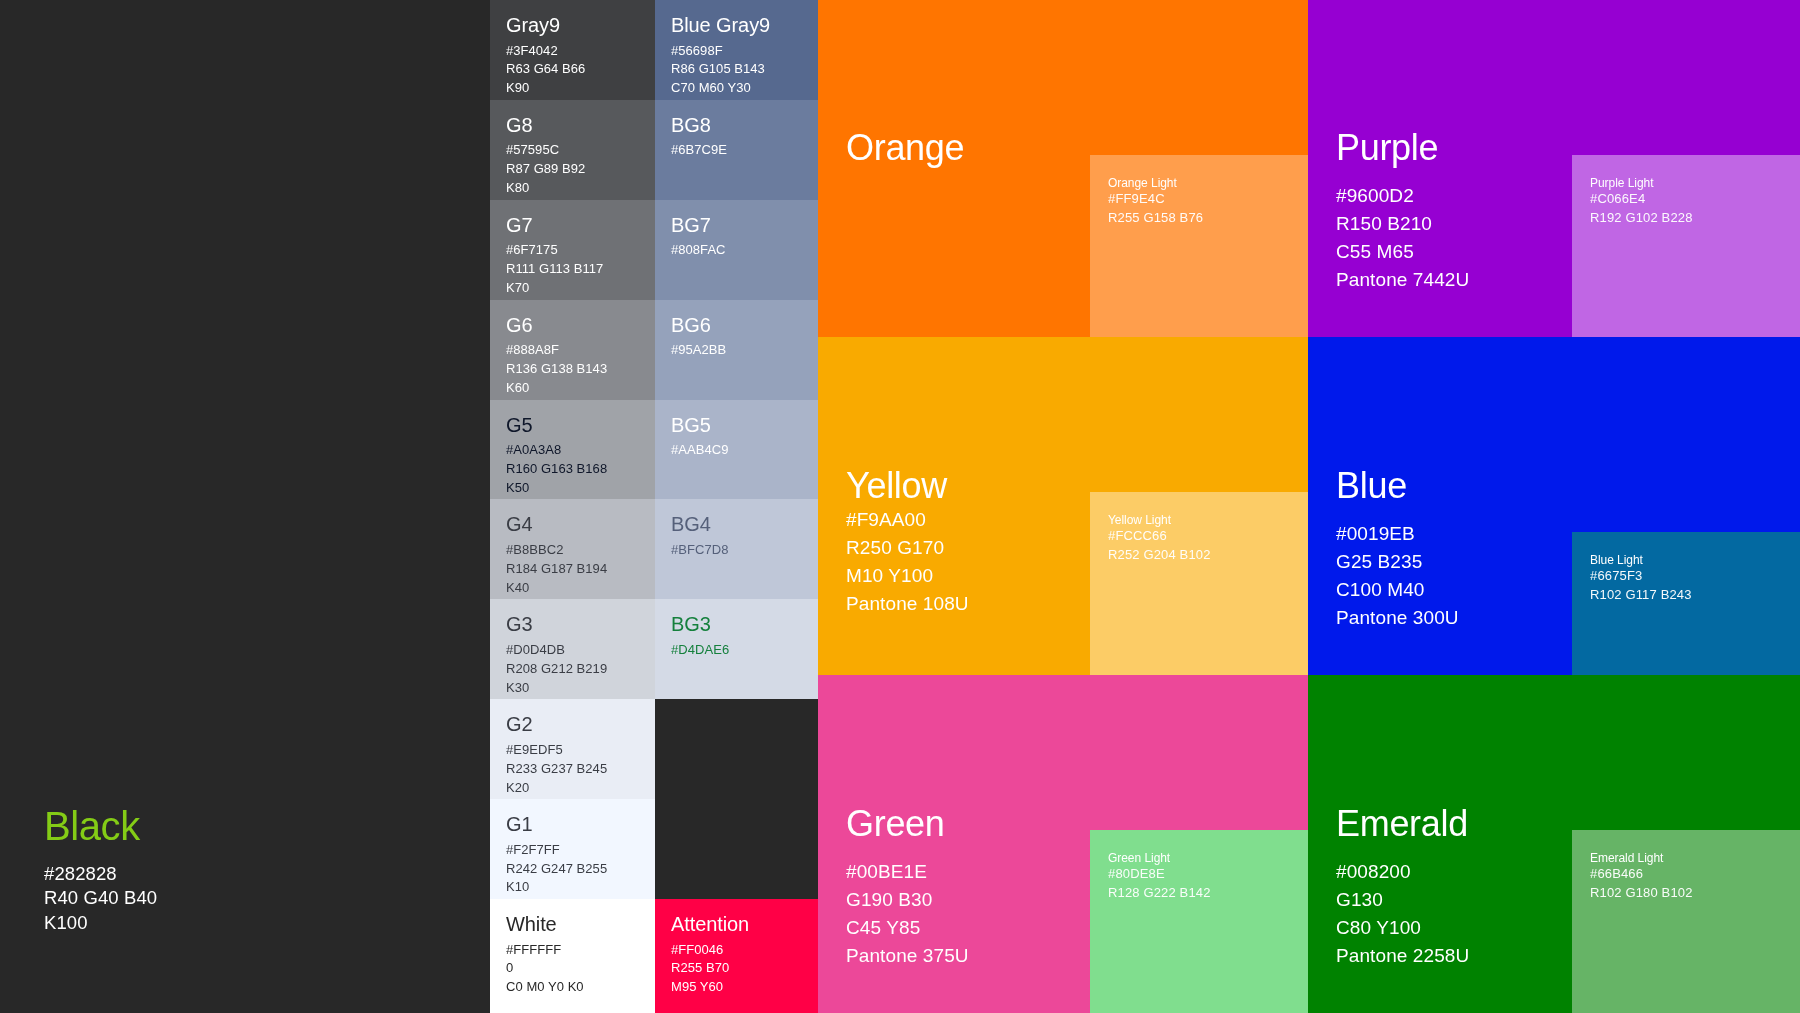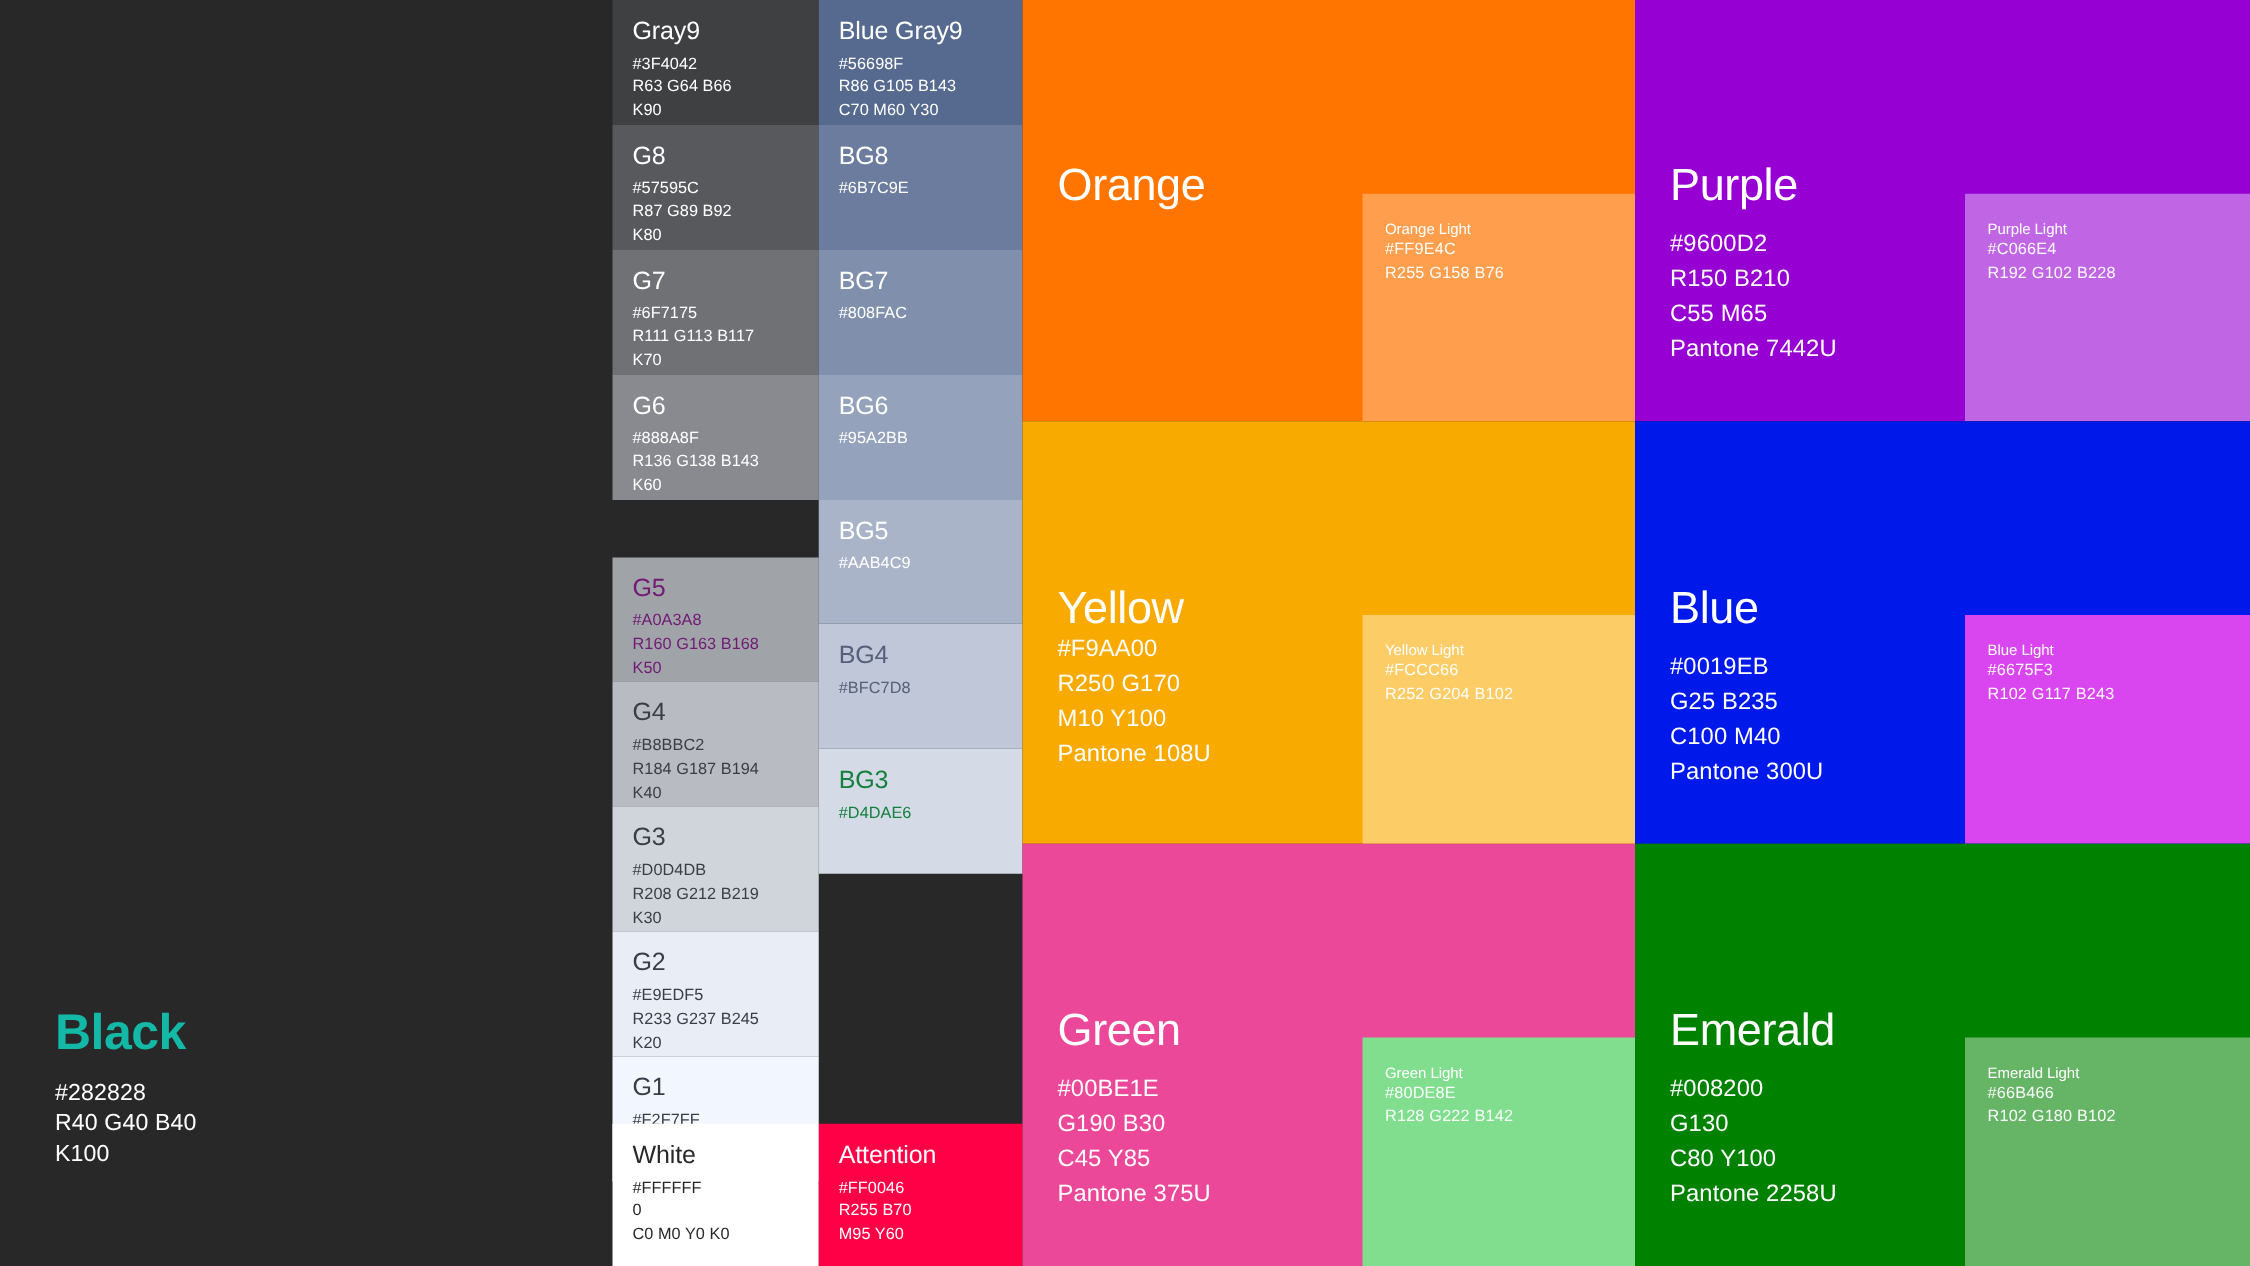--- a/index.html
+++ b/index.html
@@ -18,21 +18,21 @@
   
   .black-panel {
     position: absolute; left: 0; top: 0;
     width: 490px; height: 1013px;
     background: #282828;
   }
   .black-panel .bp-inner {
     position: absolute; left: 44px; bottom: 78px;
   }
   .bp-title {
-    font-size: 40px; font-weight: 700; color: #14b8a6;
+    font-size: 40px; font-weight: 400; color: #84cc16;
     letter-spacing: -0.4px; line-height: 1.1; margin-bottom: 14px;
   }
   .bp-line {
     font-size: 18.5px; color: #ffffff; line-height: 1.32;
     letter-spacing: 0.1px;
   }
 
   
   .ramp-col {
     position: absolute; top: 0; height: 1013px;
@@ -120,21 +120,21 @@
         <div class="sw-line">#6F7175</div>
         <div class="sw-line">R111 G113 B117</div>
         <div class="sw-line">K70</div>
       </div>
       <div class="swatch" style="height: 99.9px; background: rgb(136, 138, 143); color: rgb(255, 255, 255);">
         <div class="sw-name">G6</div>
         <div class="sw-line">#888A8F</div>
         <div class="sw-line">R136 G138 B143</div>
         <div class="sw-line">K60</div>
       </div>
-      <div class="swatch" style="height: 99.9px; background: rgb(160, 163, 168); color: #701a75; margin-top: 46px;">
+      <div class="swatch" style="height: 99.9px; background: rgb(160, 163, 168); color: #0f172a;">
         <div class="sw-name">G5</div>
         <div class="sw-line">#A0A3A8</div>
         <div class="sw-line">R160 G163 B168</div>
         <div class="sw-line">K50</div>
       </div>
       <div class="swatch" style="height: 99.9px; background: rgb(184, 187, 194); color: rgb(58, 61, 69);">
         <div class="sw-name">G4</div>
         <div class="sw-line">#B8BBC2</div>
         <div class="sw-line">R184 G187 B194</div>
         <div class="sw-line">K40</div>
@@ -245,21 +245,21 @@
         </div>
       </div>
       <div class="cblock" style="left: 490px; top: 337px; width: 492px; height: 338px; background: rgb(0, 25, 235);">
         <div class="cb-title" style="left: 28px; top: 131px;">Blue</div>
         <div class="cb-lines" style="left: 28px; top: 183px;">
           <div class="cb-line">#0019EB</div>
           <div class="cb-line">G25 B235</div>
           <div class="cb-line">C100 M40</div>
           <div class="cb-line">Pantone 300U</div>
         </div>
-        <div class="light-sw" style="width: 228px; height: 183px; right: 0px; bottom: 0px; background: #d946ef; padding: 22px 0px 0px 18px;">
+        <div class="light-sw" style="width: 228px; height: 143px; right: 0px; bottom: 0px; background: #0369a1; padding: 22px 0px 0px 18px;">
           <div class="ls-name">Blue Light</div>
           <div class="ls-line">#6675F3</div>
           <div class="ls-line">R102 G117 B243</div>
         </div>
       </div>
       <div class="cblock" style="left: 0px; top: 675px; width: 490px; height: 338px; background: #ec4899;">
         <div class="cb-title" style="left: 28px; top: 131px;">Green</div>
         <div class="cb-lines" style="left: 28px; top: 183px;">
           <div class="cb-line">#00BE1E</div>
           <div class="cb-line">G190 B30</div>

